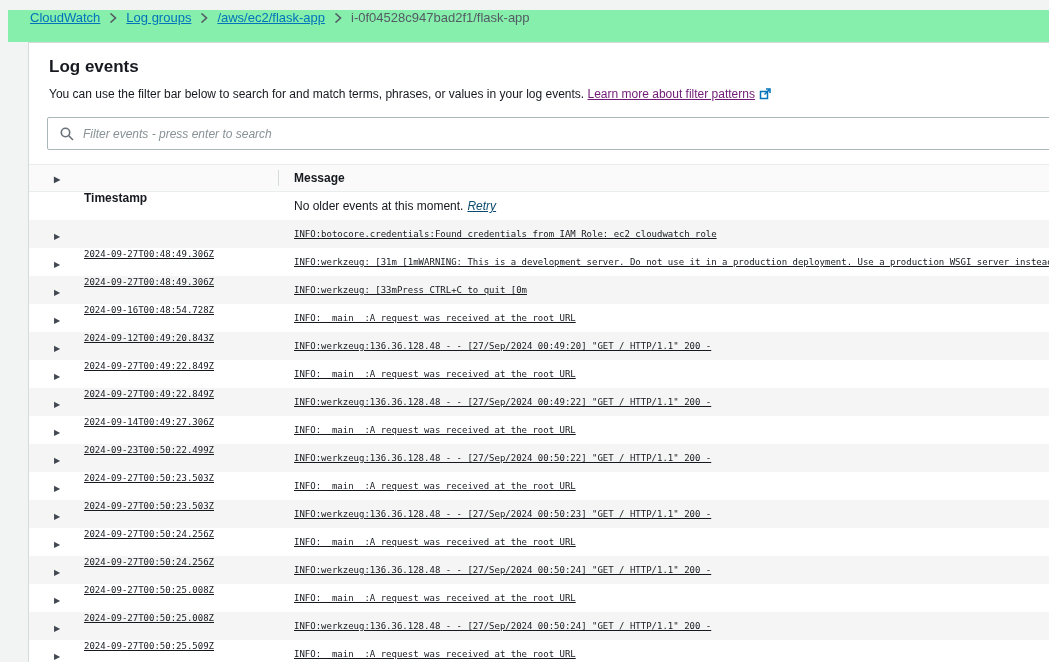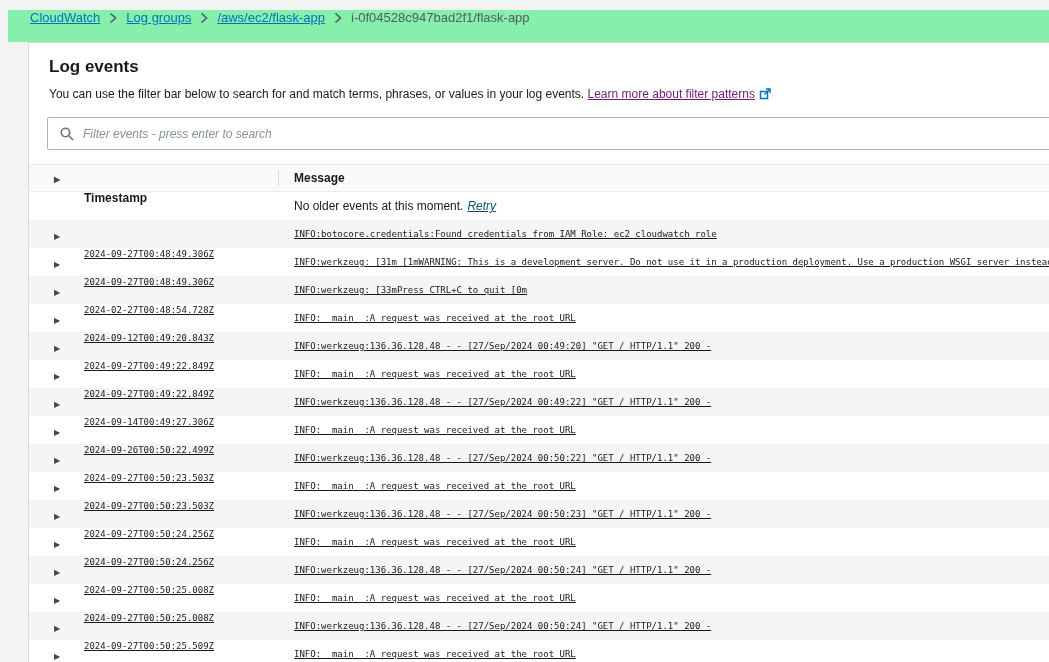--- a/index.html
+++ b/index.html
@@ -137,21 +137,21 @@
   </div>
 
   <div class="log-row">
     <div class="c-exp"><span class="tri">▶</span></div>
     <div class="c-ts mono">2024-09-27T00:48:49.306Z</div>
     <div class="c-msg mono">INFO:werkzeug: [31m [1mWARNING: This is a development server. Do not use it in a production deployment. Use a production WSGI server instead.</div>
   </div>
 
   <div class="log-row striped">
     <div class="c-exp"><span class="tri">▶</span></div>
-    <div class="c-ts mono">2024-02-27T00:48:54.728Z</div>
+    <div class="c-ts mono">2024-09-16T00:48:54.728Z</div>
     <div class="c-msg mono">INFO:werkzeug: [33mPress CTRL+C to quit [0m</div>
   </div>
 
   <div class="log-row">
     <div class="c-exp"><span class="tri">▶</span></div>
     <div class="c-ts mono">2024-09-12T00:49:20.843Z</div>
     <div class="c-msg mono">INFO:__main__:A request was received at the root URL</div>
   </div>
 
   <div class="log-row striped">
@@ -167,21 +167,21 @@
   </div>
 
   <div class="log-row striped">
     <div class="c-exp"><span class="tri">▶</span></div>
     <div class="c-ts mono">2024-09-14T00:49:27.306Z</div>
     <div class="c-msg mono">INFO:werkzeug:136.36.128.48 - - [27/Sep/2024 00:49:22] "GET / HTTP/1.1" 200 -</div>
   </div>
 
   <div class="log-row">
     <div class="c-exp"><span class="tri">▶</span></div>
-    <div class="c-ts mono">2024-09-26T00:50:22.499Z</div>
+    <div class="c-ts mono">2024-09-23T00:50:22.499Z</div>
     <div class="c-msg mono">INFO:__main__:A request was received at the root URL</div>
   </div>
 
   <div class="log-row striped">
     <div class="c-exp"><span class="tri">▶</span></div>
     <div class="c-ts mono">2024-09-27T00:50:23.503Z</div>
     <div class="c-msg mono">INFO:werkzeug:136.36.128.48 - - [27/Sep/2024 00:50:22] "GET / HTTP/1.1" 200 -</div>
   </div>
 
   <div class="log-row">

